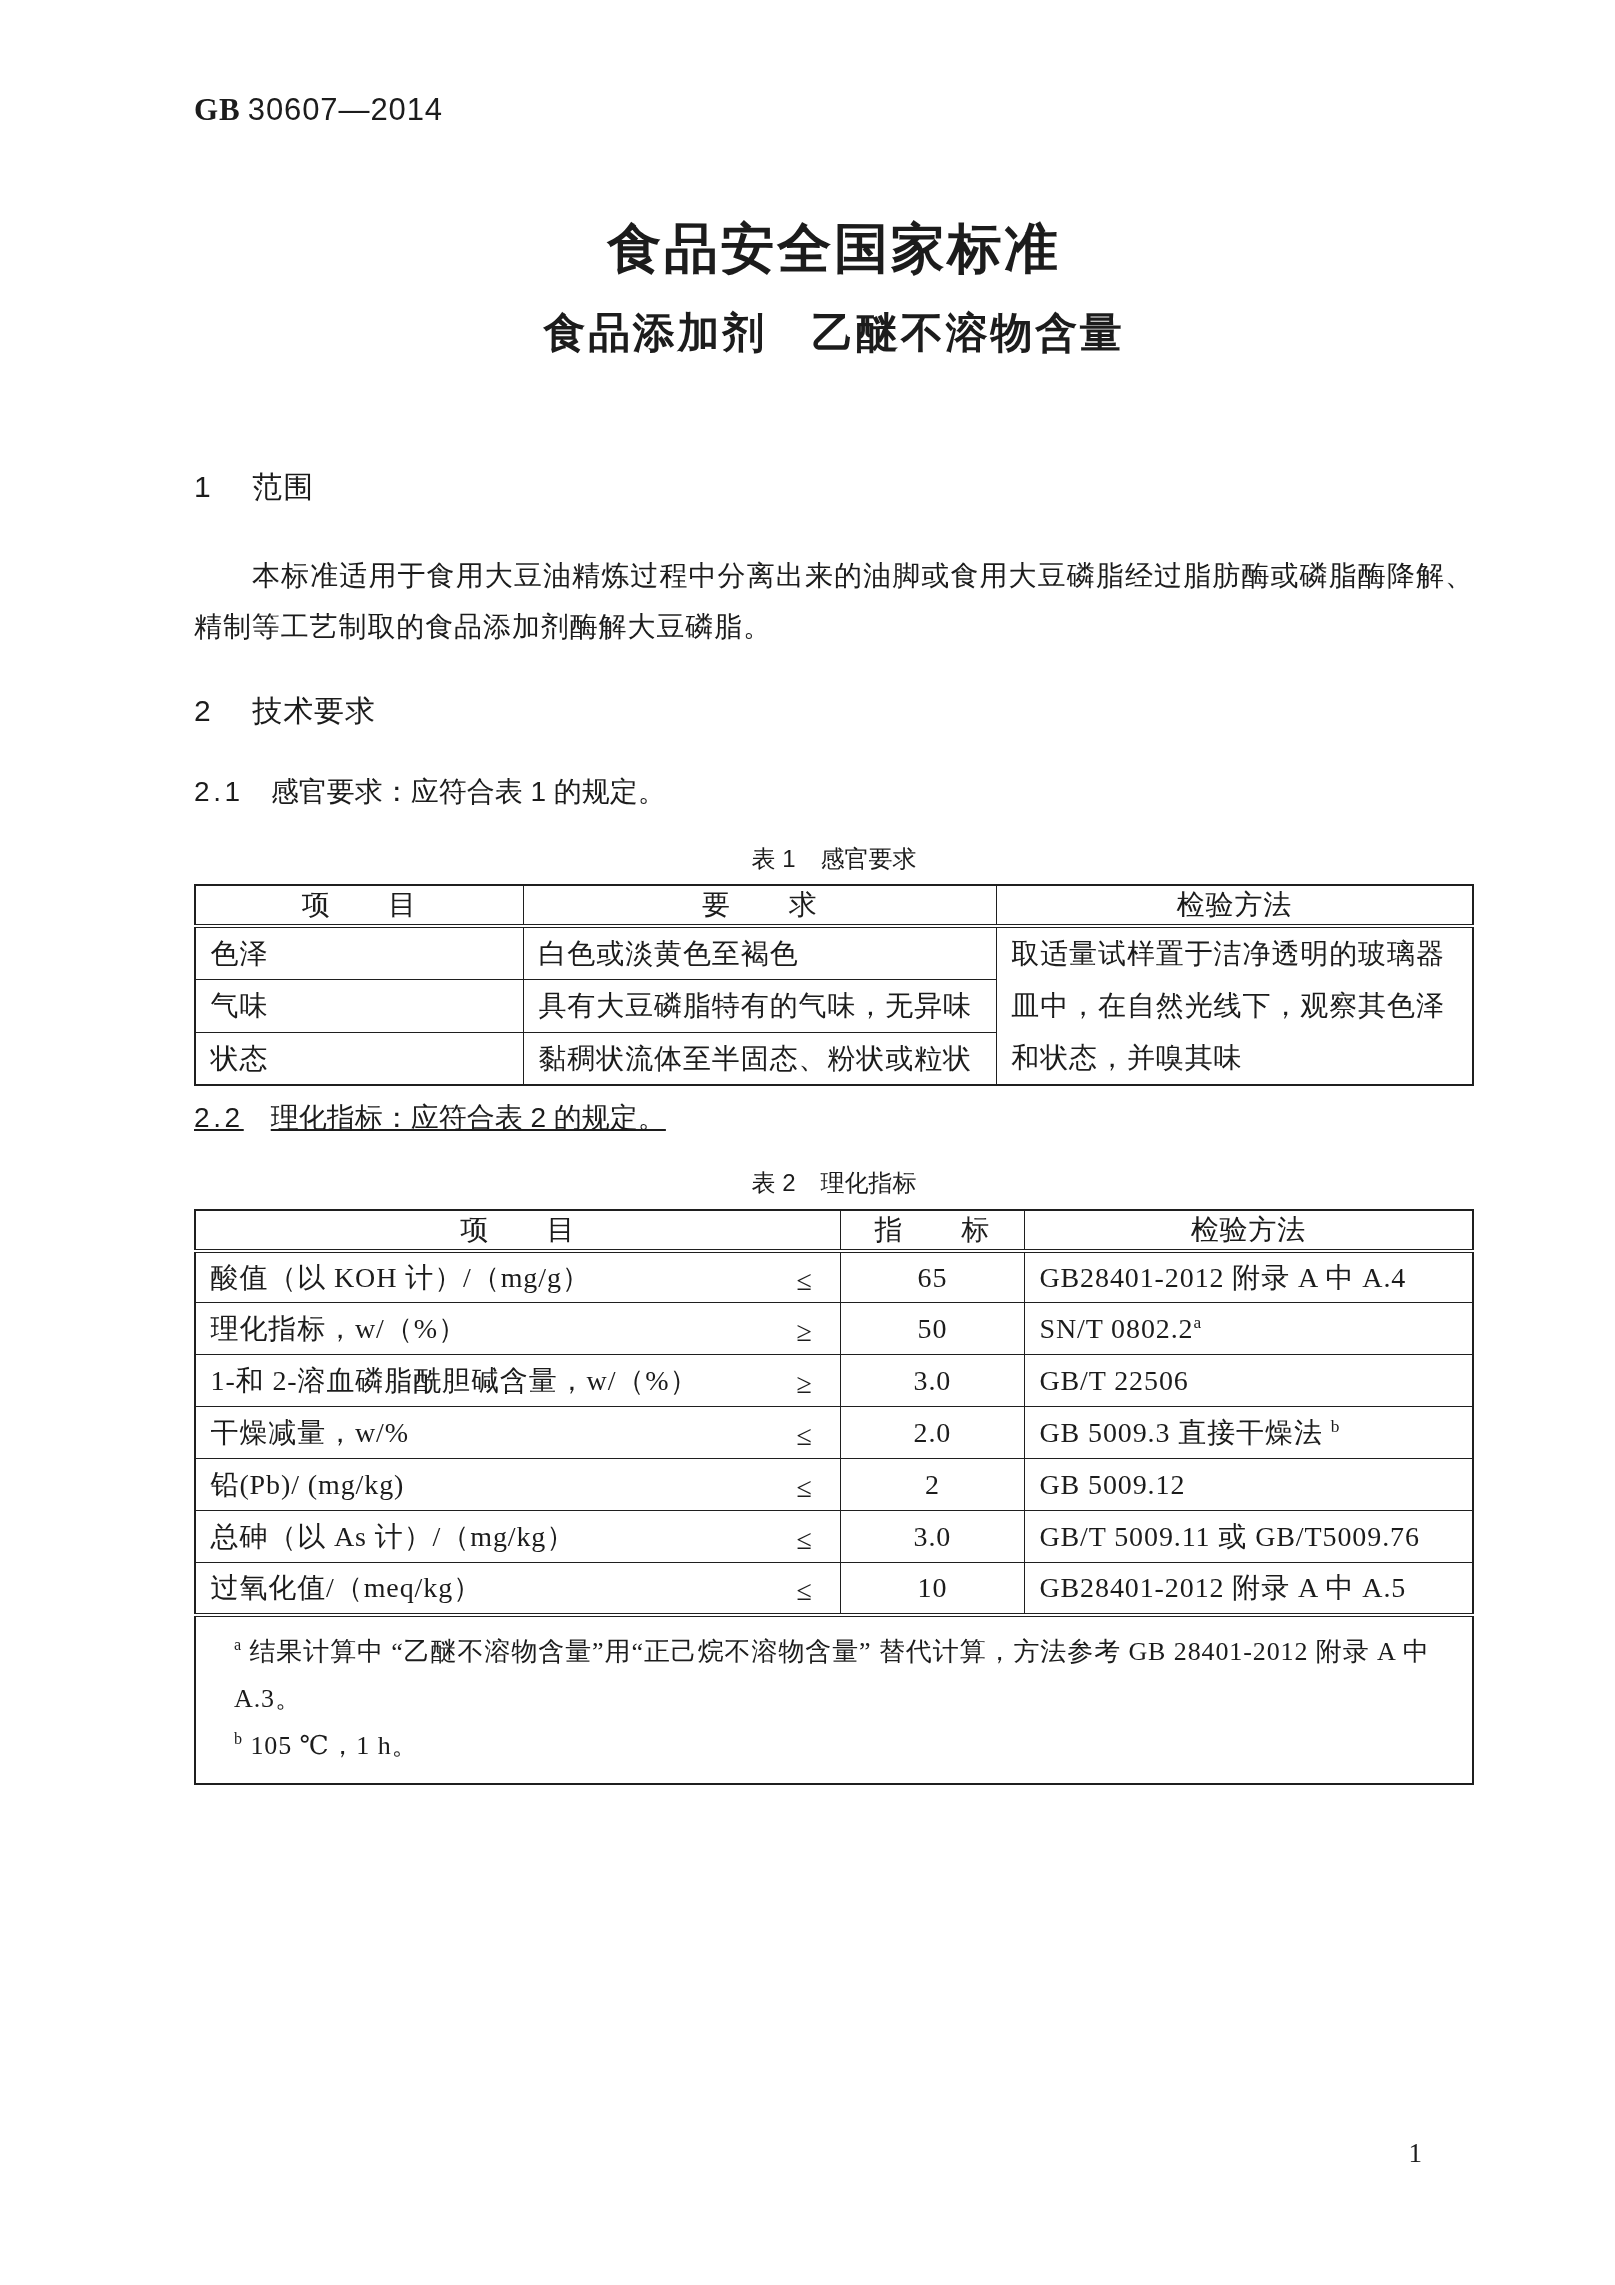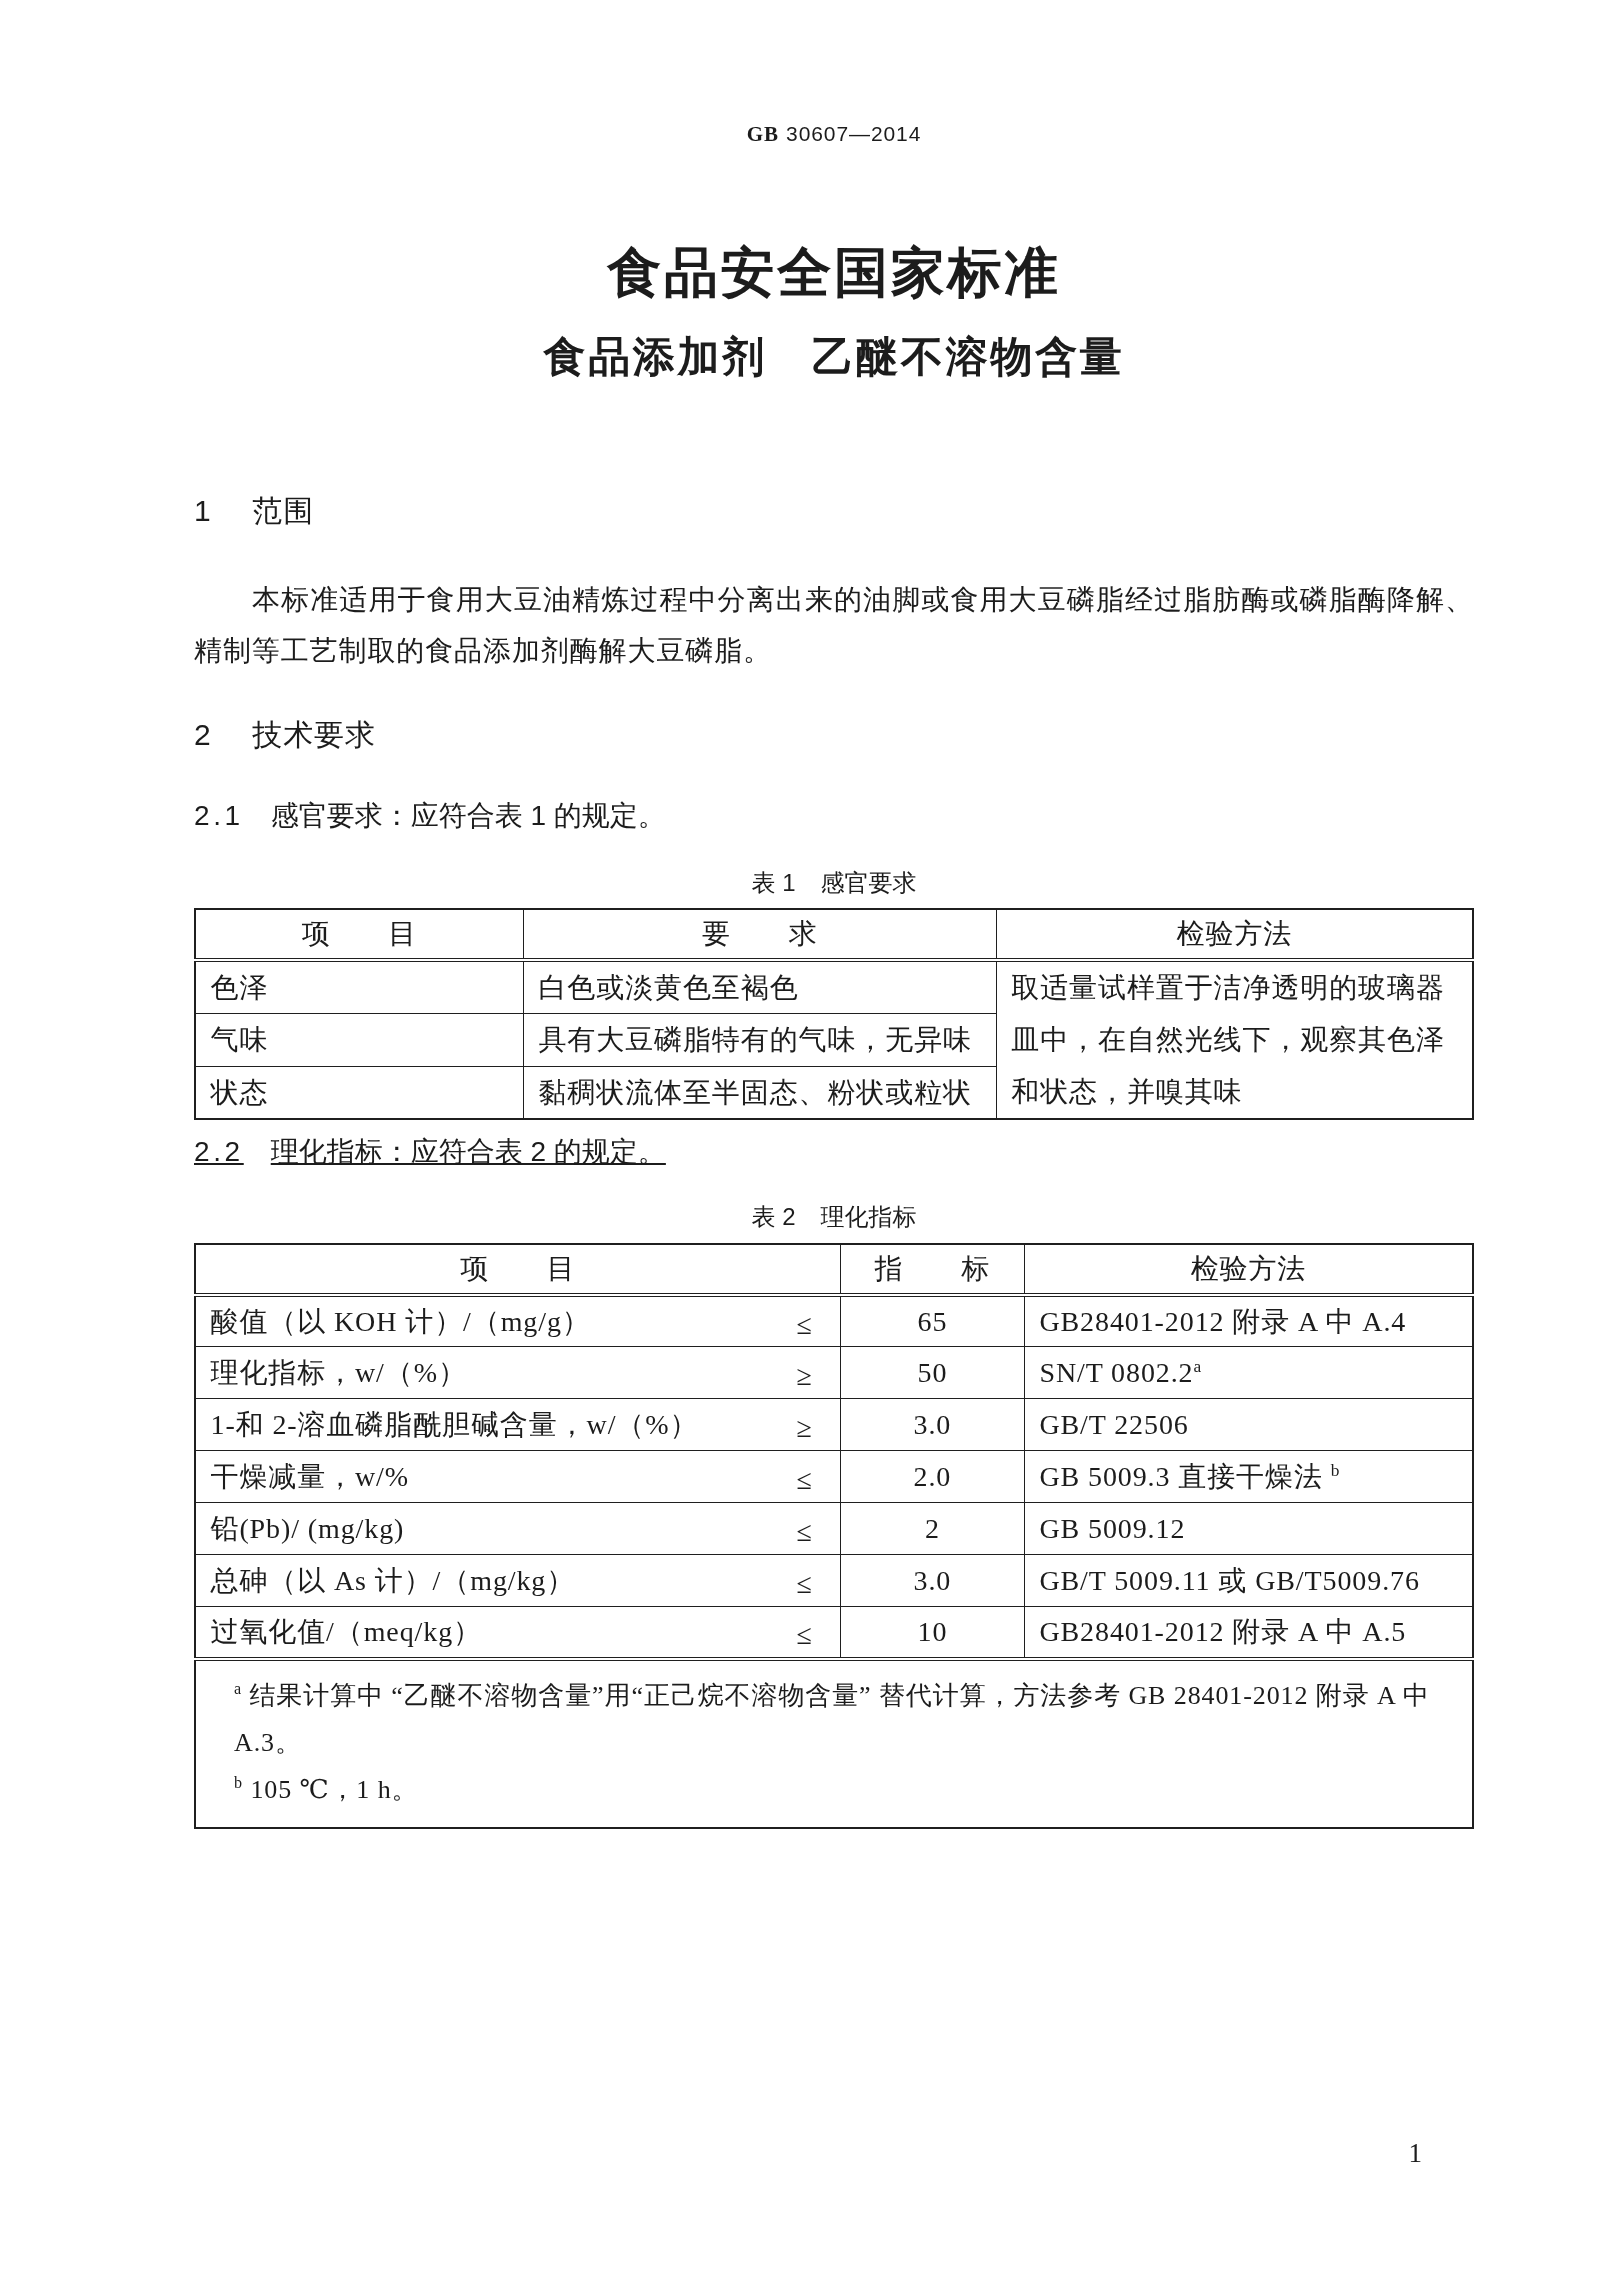--- a/index.html
+++ b/index.html
@@ -14,23 +14,23 @@
     font-family: "Liberation Serif", "DejaVu Serif", serif;
     overflow: hidden;
   }
   .content {
     position: relative;
     margin-left: 194px;
     width: 1280px;
   }
   
   .doc-code {
-    padding-top: 116px;
-    text-align: center;
-    font-size: 21px;
+    padding-top: 92px;
+    text-align: left;
+    font-size: 31px;
     line-height: 36px;
     letter-spacing: 0.9px;
   }
   .code-prefix {
     font-family: "Liberation Serif", serif;
     font-weight: bold;
     margin-right: 7.2px;
   }
   .code-number {
     font-family: "Liberation Sans", "DejaVu Sans", sans-serif;
@@ -90,21 +90,21 @@
     width: 100%;
     margin-top: 5.4px;
     border-collapse: collapse;
     font-size: 28px;
     color: #1c1c1c;
   }
   table, th, td { border: 1.8px solid #1f1f1f; }
   table { border-width: 2.7px; }
   th {
     font-weight: normal;
-    height: 51px;
+    height: 41px;
     border-bottom: 4.5px double #1f1f1f;
     text-align: center;
     letter-spacing: 0.9px;
   }
   td {
     height: 52px;
     padding: 0 14.5px;
     text-align: left;
     letter-spacing: 0.9px;
   }

